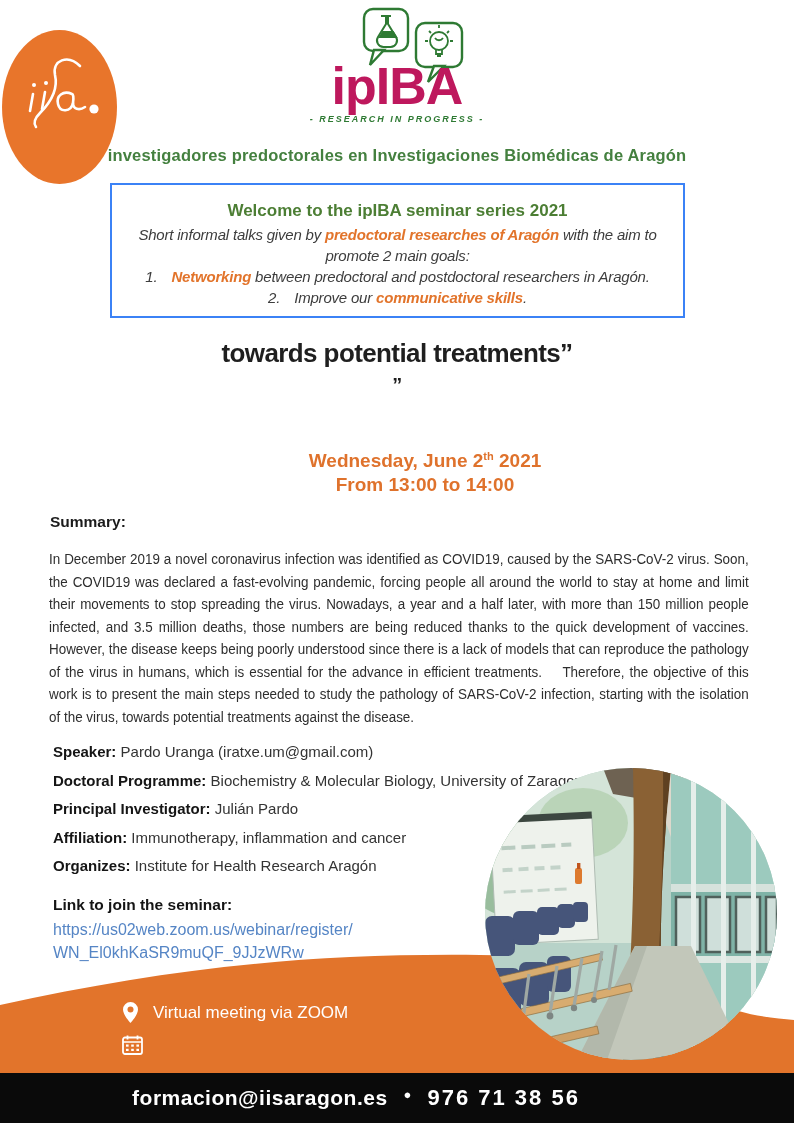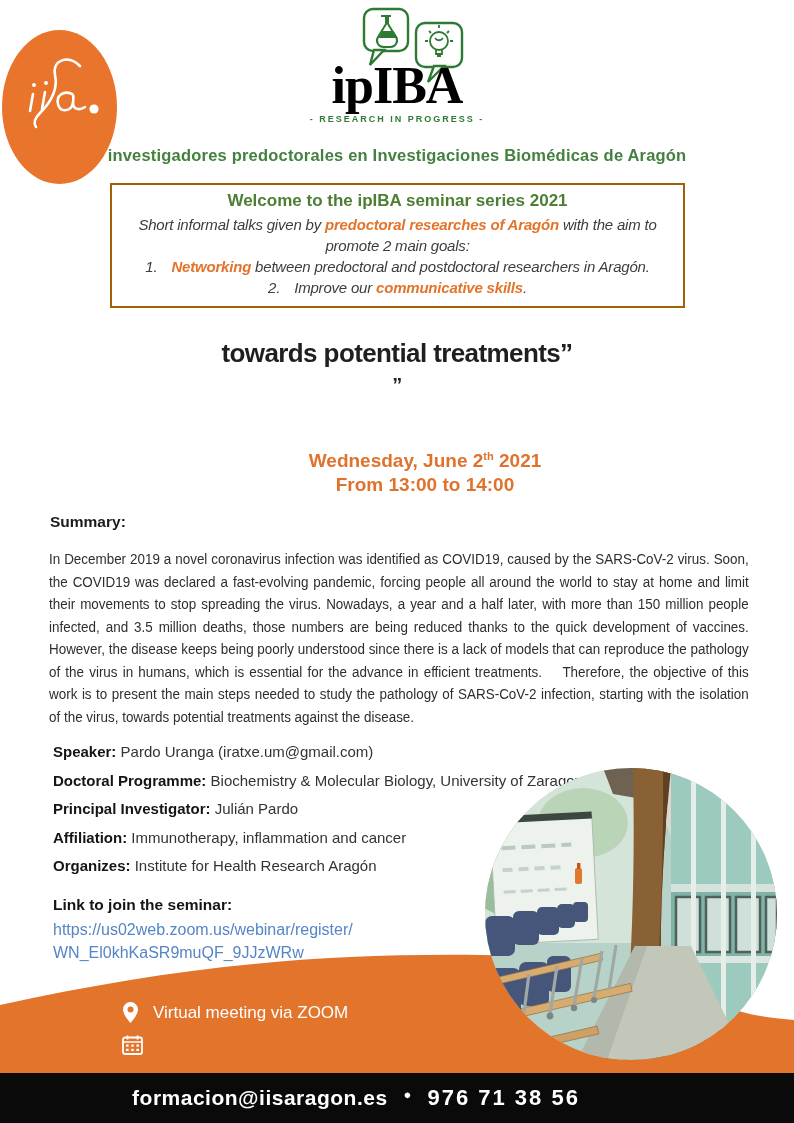--- a/index.html
+++ b/index.html
@@ -4,29 +4,29 @@
 <style>
   html,body{margin:0;padding:0;}
   body{width:794px;height:1123px;background:#ffffff;position:relative;overflow:hidden;
        font-family:"Liberation Sans",sans-serif;color:#222;}
   .abs{position:absolute;}
 
   
   .iis-ellipse{left:2px;top:30px;width:115px;height:154px;background:#E8752B;border-radius:50%;z-index:1;}
   .bubbles{left:350px;top:6px;width:134px;height:80px;}
   .ipiba-wordmark{left:0;top:56px;width:100%;text-align:center;font-size:52px;font-weight:bold;
-      color:#000000;letter-spacing:-1px;font-family:Liberation Serif, serif;}
+      color:#be185d;letter-spacing:-1px;font-family:Liberation Sans, sans-serif;}
   .ipiba-tagline{left:0;top:114px;width:100%;text-align:center;font-size:9px;font-weight:bold;
-      color:#2E7A33;letter-spacing:2px;}
+      font-style:italic;color:#2E7A33;letter-spacing:2px;}
   .org-subtitle{left:0;top:146px;width:100%;text-align:center;font-size:16.5px;font-weight:bold;
       color:#44803F;letter-spacing:0.2px;}
 
   
-  .welcome-box{left:110px;top:183px;width:575px;box-sizing:border-box;border:2px solid #a16207;
-      padding:6px 8px 8px;text-align:center;}
+  .welcome-box{left:110px;top:183px;width:575px;box-sizing:border-box;border:2px solid #3b82f6;
+      padding:16px 8px 8px;text-align:center;}
   .welcome-title{font-size:17px;font-weight:bold;color:#4C7E34;margin-bottom:3px;}
   .welcome-body{font-size:15px;font-style:italic;color:#3d3d3d;line-height:21px;letter-spacing:-0.2px;}
   .hl{color:#E2742B;font-weight:bold;}
   .goal-num{margin-right:14px;}
 
   
   .seminar-title{left:0;top:338px;width:100%;text-align:center;font-size:26px;font-weight:bold;
       color:#1f1f1f;line-height:31px;letter-spacing:-0.6px;}
   .closing-quote{font-size:20px;margin-top:5px;line-height:22px;}
   .date-block{left:0;top:444px;width:100%;text-align:center;color:#DF722C;font-weight:bold;

